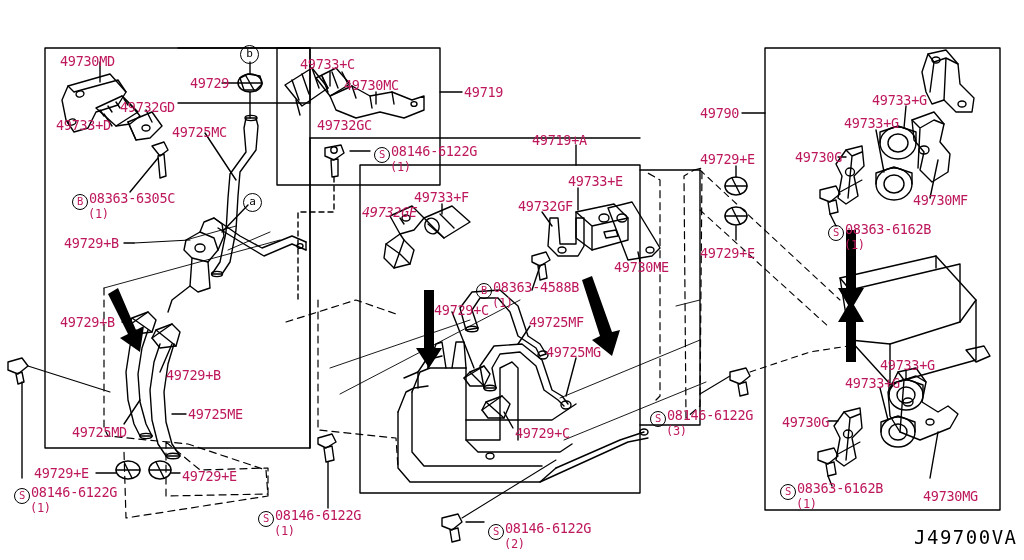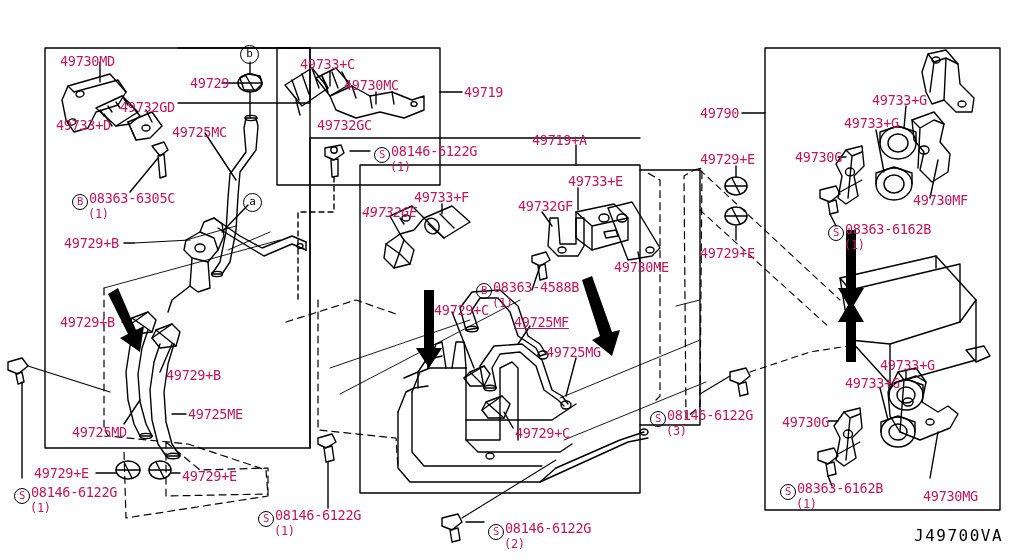--- a/index.html
+++ b/index.html
@@ -15,21 +15,21 @@
     position:absolute;
     font-family:"DejaVu Sans Mono","Liberation Mono",monospace;
     font-size:13.5px;
     letter-spacing:-0.3px;
     color:#be185d;
     white-space:nowrap;
     line-height:1.05;
   }
   .sig{
     position:absolute;
-    font-size:16px;
+    font-size:19px;
     letter-spacing:1.5px;
     font-family:"DejaVu Sans Mono","Liberation Mono",monospace;
   }
   .circmark{
     display:inline-block;
     width:14px;height:14px;
     border:1.3px solid #000;
     border-radius:50%;
     text-align:center;
     line-height:12px;
@@ -458,21 +458,21 @@
   <div class="lbl" style="left:344px;top:78px;">49730MC</div>
   <div class="lbl" style="left:288px;top:118px;margin-left:29px;">49732GC</div>
   <div class="lbl" style="left:464px;top:85px;">49719</div>
   <div class="lbl" style="left:532px;top:133px;">49719+A</div>
   <div class="lbl" style="left:556px;top:174px;margin-left:12px;">49733+E</div>
   <div class="lbl" style="left:518px;top:199px;text-align:center;">49732GF</div>
   <div class="lbl" style="left:614px;top:260px;">49730ME</div>
   <div class="lbl" style="left:414px;top:190px;">49733+F</div>
   <div class="lbl" style="left:362px;top:205px;font-style:italic;">49732GE</div>
   <div class="lbl" style="left:434px;top:303px;">49729+C</div>
-  <div class="lbl" style="left:514px;top:315px;text-decoration:underline;">49725MF</div>
+  <div class="lbl" style="left:529px;top:315px;">49725MF</div>
   <div class="lbl" style="left:546px;top:345px;">49725MG</div>
   <div class="lbl" style="left:515px;top:426px;">49729+C</div>
   <div class="lbl" style="left:64px;top:236px;">49729+B</div>
   <div class="lbl" style="left:166px;top:368px;">49729+B</div>
   <div class="lbl" style="left:72px;top:425px;">49725MD</div>
   <div class="lbl" style="left:188px;top:407px;">49725ME</div>
   <div class="lbl" style="left:60px;top:315px;">49729+B</div>
   <div class="lbl" style="left:34px;top:466px;">49729+E</div>
   <div class="lbl" style="left:182px;top:469px;">49729+E</div>
   <div class="lbl" style="left:700px;top:106px;">49790</div>

